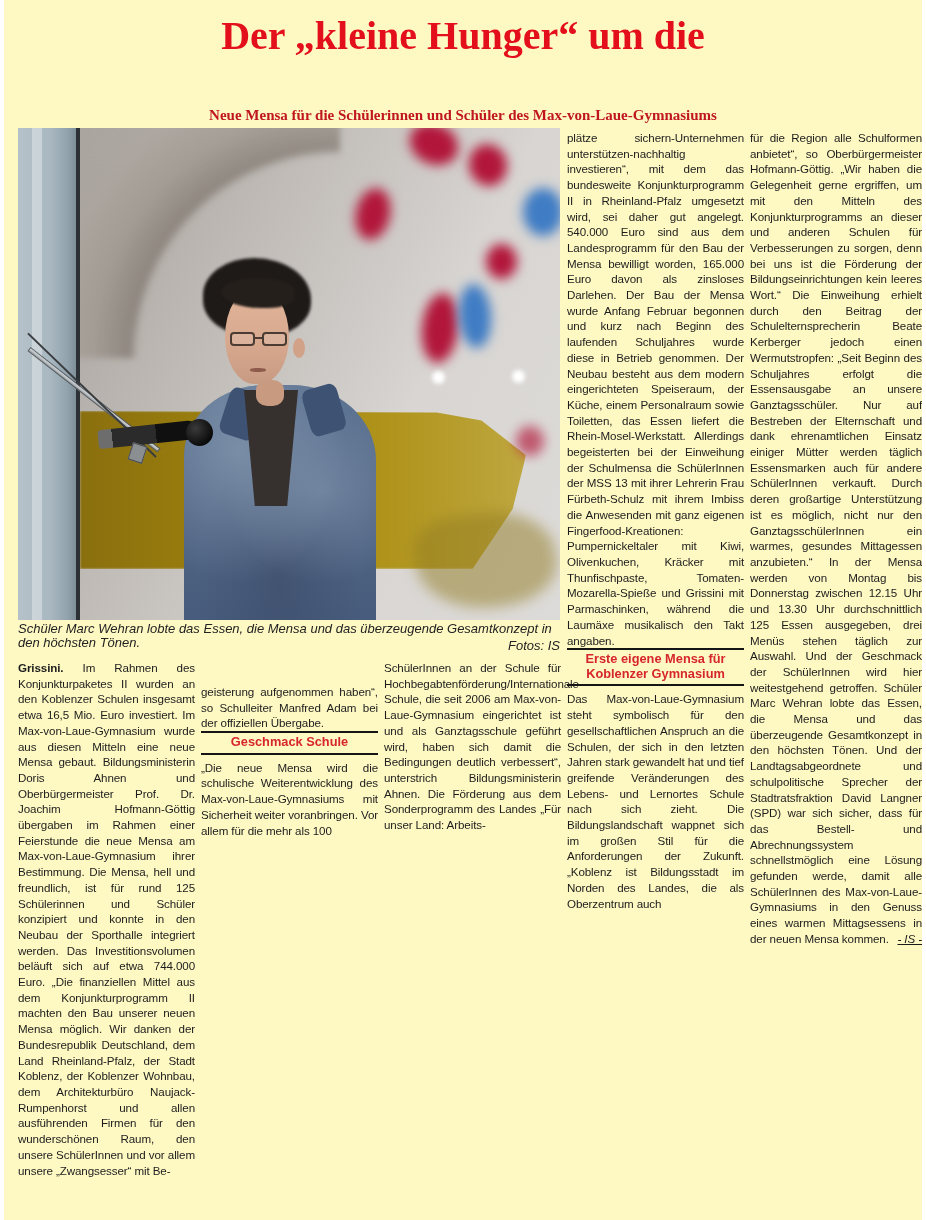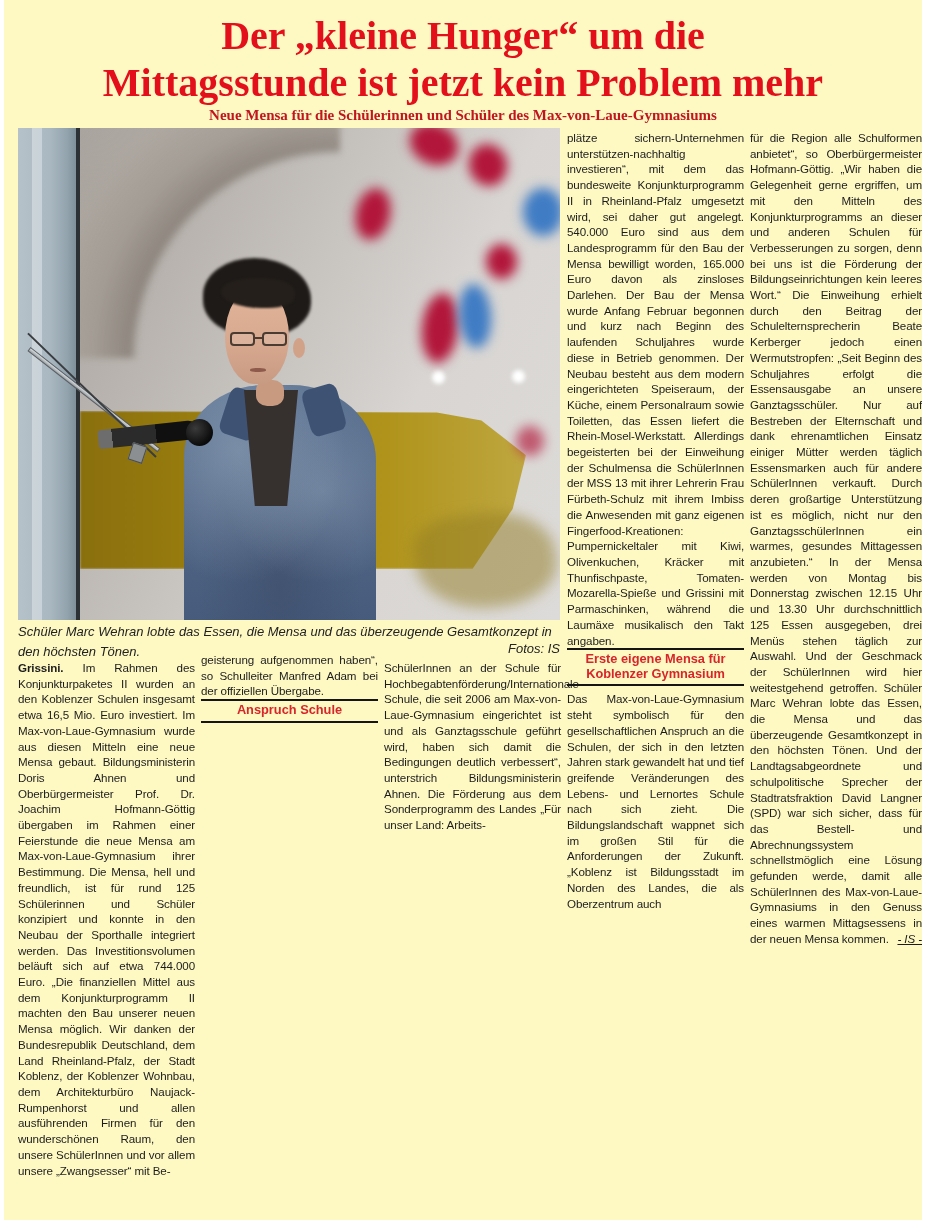--- a/index.html
+++ b/index.html
@@ -120,50 +120,49 @@
     background:linear-gradient(180deg,#d8dcdf,#9aa0a5);border:1px solid #5a5e62;
     transform:rotate(38deg);transform-origin:100% 50%;
   }
   .mic-cable{
     position:absolute;left:-40px;top:328px;width:178px;height:2px;background:#3a3d40;
     transform:rotate(44deg);transform-origin:100% 50%;
   }
   
   .caption-wrap{
     position:absolute;left:14px;top:622px;width:542px;
-    font-style:italic;font-size:13px;line-height:20px;color:#222;
+    font-style:italic;font-size:13px;line-height:14px;color:#222;
   }
   .caption-credit{position:absolute;right:0;top:16.5px;font-style:italic;}
   
   .col{
     position:absolute;width:177px;text-align:justify;
     font-size:11.6px;line-height:15.7px;letter-spacing:-0.1px;color:var(--body-text);
   }
   .col p{margin:0;}
   .col-1{left:14px;top:660px;}
-  .col-2{left:197px;top:652px;}
+  .col-2{left:197px;top:684px;}
   .col-3{left:380px;top:660px;}
   .col-4{left:563px;top:130px;}
   .col-5{left:746px;top:130px;width:172px;}
   .dateline{font-weight:bold;}
   .subhead{
     margin:0 0 5px;padding:2px 0 3px;text-align:center;
     border-top:2px solid var(--rule-black);border-bottom:2px solid var(--rule-black);
     color:var(--subhead-red);font-weight:bold;font-size:12.8px;line-height:14.6px;letter-spacing:0;
   }
   .signature{font-style:italic;float:right;padding-left:8px;text-decoration:underline;}
 </style>
 </head>
 <body>
 
 <div class="page">
 
   <h1 class="headline">
     <span>Der „kleine Hunger“ um die</span><br>
-    <span>Mittagsstunde ist jetzt kein Problem mehr</span>
   </h1>
 
   <div class="subheadline">Neue Mensa für die Schülerinnen und Schüler des Max-von-Laue-Gymnasiums</div>
 
   <figure class="photo" aria-label="Schüler Marc Wehran mit Brille und Jeansjacke spricht an einem Mikrofon vor einer hellen Wand mit roten und blauen Farbtupfern und einem senffarbenen Band">
     <div class="ph-arch"></div>
     <div class="ph-frame"></div>
     <div class="ph-band"></div>
     <div class="ph-band-low"></div>
     <div class="dot red r1"></div>
@@ -205,21 +204,22 @@
 
   <div class="col col-1">
     <p>
       <span class="dateline">Grissini.</span>
       <span>Im Rahmen des Konjunkturpaketes II wurden an den Koblenzer Schulen insgesamt etwa 16,5 Mio. Euro investiert. Im Max-von-Laue-Gymnasium wurde aus diesen Mitteln eine neue Mensa gebaut. Bildungsministerin Doris Ahnen und Oberbürgermeister Prof. Dr. Joachim Hofmann-Göttig übergaben im Rahmen einer Feierstunde die neue Mensa am Max-von-Laue-Gymnasium ihrer Bestimmung. Die Mensa, hell und freundlich, ist für rund 125 Schülerinnen und Schüler konzipiert und konnte in den Neubau der Sporthalle integriert werden. Das Investitionsvolumen beläuft sich auf etwa 744.000 Euro. „Die finanziellen Mittel aus dem Konjunkturprogramm II machten den Bau unserer neuen Mensa möglich. Wir danken der Bundesrepublik Deutschland, dem Land Rheinland-Pfalz, der Stadt Koblenz, der Koblenzer Wohnbau, dem Architekturbüro Naujack-Rumpenhorst und allen ausführenden Firmen für den wunderschönen Raum, den unsere SchülerInnen und vor allem unsere „Zwangsesser“ mit Be-</span>
     </p>
   </div>
 
   <div class="col col-2">
     <p>geisterung aufgenommen haben“, so Schulleiter Manfred Adam bei der offiziellen Übergabe.</p>
-    <div class="subhead">Anspruch Schule</div>
+    <div class="subhead">Geschmack Schule</div>
+    <p>„Die neue Mensa wird die schulische Weiterentwicklung des Max-von-Laue-Gymnasiums mit Sicherheit weiter voranbringen. Vor allem für die mehr als 100</p>
   </div>
 
   <div class="col col-3">
     <p>SchülerInnen an der Schule für Hochbegabtenförderung/Internationale Schule, die seit 2006 am Max-von-Laue-Gymnasium eingerichtet ist und als Ganztagsschule geführt wird, haben sich damit die Bedingungen deutlich verbessert“, unterstrich Bildungsministerin Ahnen. Die Förderung aus dem Sonderprogramm des Landes „Für unser Land: Arbeits-</p>
   </div>
 
   <div class="col col-4">
     <p>plätze sichern-Unternehmen unterstützen-nachhaltig investieren“, mit dem das bundesweite Konjunkturprogramm II in Rheinland-Pfalz umgesetzt wird, sei daher gut angelegt. 540.000 Euro sind aus dem Landesprogramm für den Bau der Mensa bewilligt worden, 165.000 Euro davon als zinsloses Darlehen. Der Bau der Mensa wurde Anfang Februar begonnen und kurz nach Beginn des laufenden Schuljahres wurde diese in Betrieb genommen. Der Neubau besteht aus dem modern eingerichteten Speiseraum, der Küche, einem Personalraum sowie Toiletten, das Essen liefert die Rhein-Mosel-Werkstatt. Allerdings begeisterten bei der Einweihung der Schulmensa die SchülerInnen der MSS 13 mit ihrer Lehrerin Frau Fürbeth-Schulz mit ihrem Imbiss die Anwesenden mit ganz eigenen Fingerfood-Kreationen: Pumpernickeltaler mit Kiwi, Olivenkuchen, Kräcker mit Thunfischpaste, Tomaten-Mozarella-Spieße und Grissini mit Parmaschinken, während die Laumäxe musikalisch den Takt angaben.</p>
     <div class="subhead">Erste eigene Mensa für Koblenzer Gymnasium</div>
     <p>Das Max-von-Laue-Gymnasium steht symbolisch für den gesellschaftlichen Anspruch an die Schulen, der sich in den letzten Jahren stark gewandelt hat und tief greifende Veränderungen des Lebens- und Lernortes Schule nach sich zieht. Die Bildungslandschaft wappnet sich im großen Stil für die Anforderungen der Zukunft. „Koblenz ist Bildungsstadt im Norden des Landes, die als Oberzentrum auch</p>

